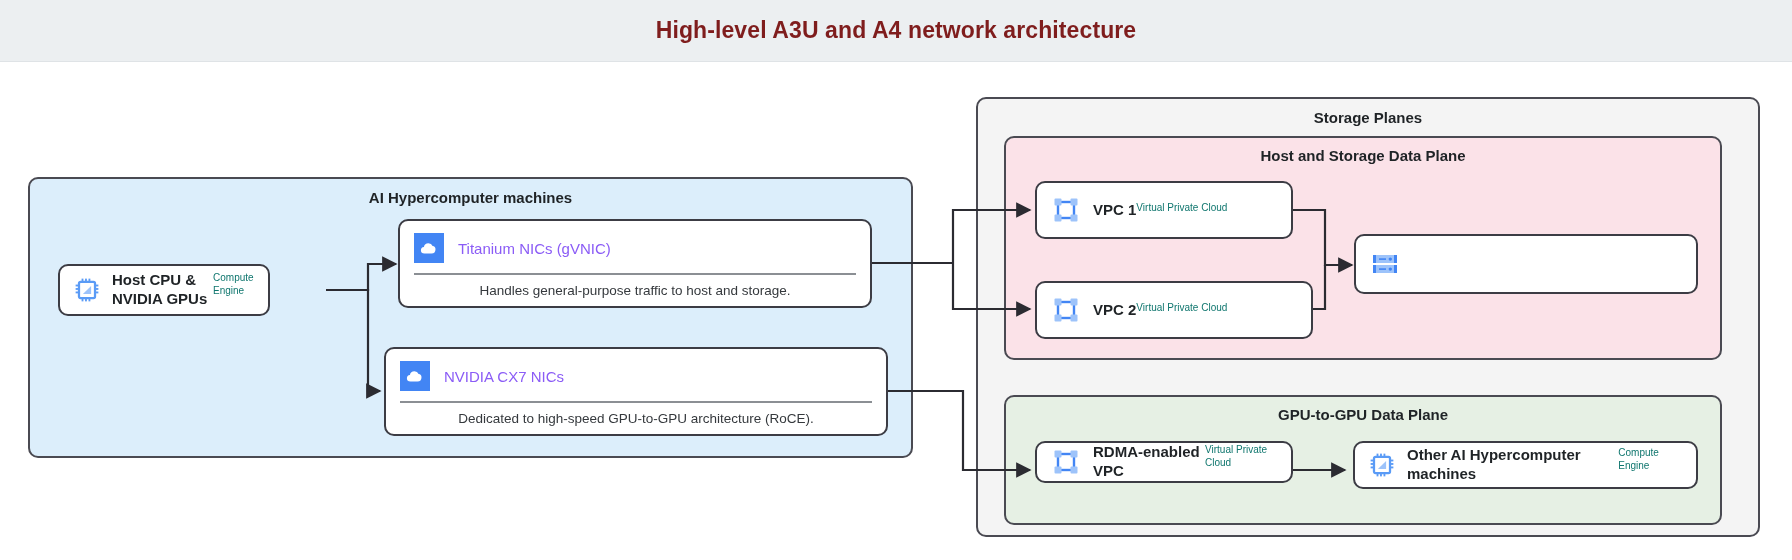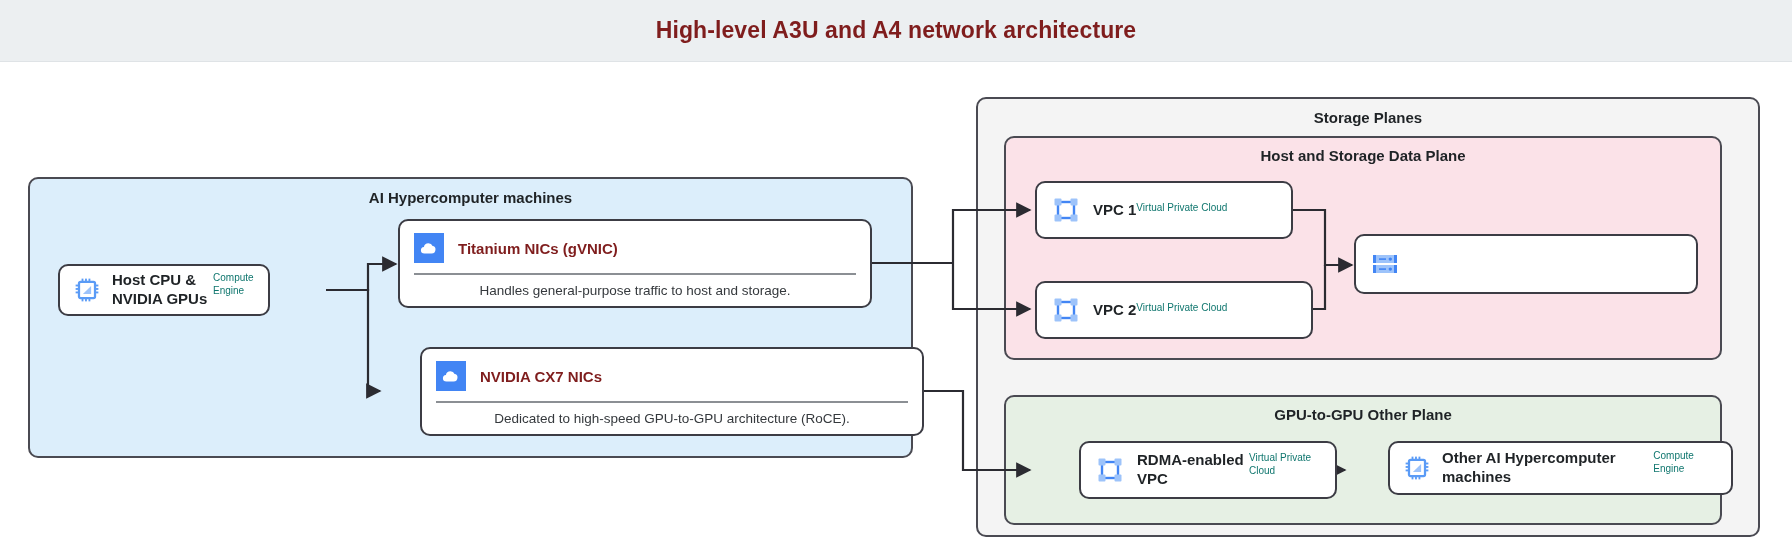--- a/index.html
+++ b/index.html
@@ -69,21 +69,21 @@
     position: absolute;
     background: #ffffff;
     border: 2px solid #3c3c44;
     border-radius: 10px;
     display: flex; flex-direction: column;
   }
   .nic-head {
     display: flex; align-items: center; gap: 14px;
     padding: 12px 14px 10px 14px;
   }
-  .nic-title { font-size: 15px; font-weight: bold; color: #7f1d1d; }
+  .nic-title { font-size: 15px; font-weight: normal; color: #8b5cf6; }
   .nic-rule { height: 2px; background: #8b8f94; margin: 0 14px; }
   .nic-caption {
     flex: 1;
     display: flex; align-items: center; justify-content: center;
     font-size: 13.5px; color: #35393d;
     padding: 0 6px;
   }
 
   
   .icon { flex: 0 0 auto; display: block; }
@@ -107,21 +107,21 @@
 
   <div class="group grp-planes">
     <div class="group-title" style="top:10px;">Storage Planes</div>
   </div>
 
   <div class="group grp-host">
     <div class="group-title" style="top:9px;">Host and Storage Data Plane</div>
   </div>
 
   <div class="group grp-gpu">
-    <div class="group-title" style="top:9px;">GPU-to-GPU Other Plane</div>
+    <div class="group-title" style="top:9px;">GPU-to-GPU Data Plane</div>
   </div>
 
   <svg id="wires" viewBox="0 0 1792 560">
     <defs>
       <marker id="arrow" viewBox="0 0 10 10" refX="9" refY="5" markerWidth="7" markerHeight="7" orient="auto-start-reverse">
         <path d="M 0 0 L 10 5 L 0 10 z" fill="#2b2b31"></path>
       </marker>
     </defs>
     <g fill="none" stroke="#2b2b31" stroke-width="2.2">
 
@@ -173,21 +173,21 @@
         <rect x="0" y="0" width="30" height="30" fill="#4285f4"></rect>
         <path d="M10.5 20.5 q-3.6 0 -3.6 -3.3 q0 -2.9 3.0 -3.3 q0.7 -3.6 4.5 -3.6 q3.1 0 4.2 2.7
                  q2.9 0.2 2.9 3.3 q0 4.2 -4.0 4.2 z" fill="#ffffff"></path>
       </svg>
       <div class="nic-title">Titanium NICs (gVNIC)</div>
     </div>
     <div class="nic-rule"></div>
     <div class="nic-caption">Handles general-purpose traffic to host and storage.</div>
   </div>
 
-  <div class="nic" style="left:384px; top:347px; width:504px; height:89px;margin-left:36px;">
+  <div class="nic" style="left:384px; top:347px; width:504px; height:89px;">
     <div class="nic-head">
       <svg class="icon" width="30" height="30" viewBox="0 0 30 30">
         <rect x="0" y="0" width="30" height="30" fill="#4285f4"></rect>
         <path d="M10.5 20.5 q-3.6 0 -3.6 -3.3 q0 -2.9 3.0 -3.3 q0.7 -3.6 4.5 -3.6 q3.1 0 4.2 2.7
                  q2.9 0.2 2.9 3.3 q0 4.2 -4.0 4.2 z" fill="#ffffff"></path>
       </svg>
       <div class="nic-title">NVIDIA CX7 NICs</div>
     </div>
     <div class="nic-rule"></div>
     <div class="nic-caption">Dedicated to high-speed GPU-to-GPU architecture (RoCE).</div>
@@ -235,37 +235,37 @@
         <rect x="3" y="16" width="3" height="8"></rect>
           <rect x="24" y="16" width="3" height="8"></rect>
         <rect x="9" y="9.3" width="7" height="1.6"></rect>
           <rect x="9" y="19.3" width="7" height="1.6"></rect>
         <circle cx="20.3" cy="10.1" r="1.7"></circle>
           <circle cx="20.3" cy="20.1" r="1.7"></circle>
       </g>
     </svg>
   </div>
 
-  <div class="card" style="left:1035px; top:441px; width:258px; height:58px;margin-left:44px;">
+  <div class="card" style="left:1035px; top:441px; width:258px; height:42px;">
     <svg class="icon" width="30" height="30" viewBox="0 0 30 30">
       <rect x="7" y="7" width="16" height="16" fill="none" stroke="#4285f4" stroke-width="2.4"></rect>
       <g fill="#9dc3fa">
         <rect x="3.5" y="3.5" width="7" height="7" rx="1"></rect>
         <rect x="19.5" y="3.5" width="7" height="7" rx="1"></rect>
         <rect x="3.5" y="19.5" width="7" height="7" rx="1"></rect>
         <rect x="19.5" y="19.5" width="7" height="7" rx="1"></rect>
       </g>
     </svg>
     <div class="card-text">
       <div class="card-title">RDMA-enabled VPC</div>
       <div class="card-sub">Virtual Private Cloud</div>
     </div>
   </div>
 
-  <div class="card" style="left:1388px; top:441px; width:345px; height:54px;">
+  <div class="card" style="left:1353px; top:441px; width:345px; height:48px;">
     <svg class="icon" width="26" height="26" viewBox="0 0 24 24">
       <g fill="#5a9bf6">
         <rect x="7" y="1.5" width="1.7" height="3"></rect>
           <rect x="10.2" y="1.5" width="1.7" height="3"></rect>
         <rect x="13.4" y="1.5" width="1.7" height="3"></rect>
         <rect x="7" y="19.5" width="1.7" height="3"></rect>
           <rect x="10.2" y="19.5" width="1.7" height="3"></rect>
         <rect x="13.4" y="19.5" width="1.7" height="3"></rect>
         <rect x="1.5" y="7" width="3" height="1.7"></rect>
           <rect x="1.5" y="10.2" width="3" height="1.7"></rect>

